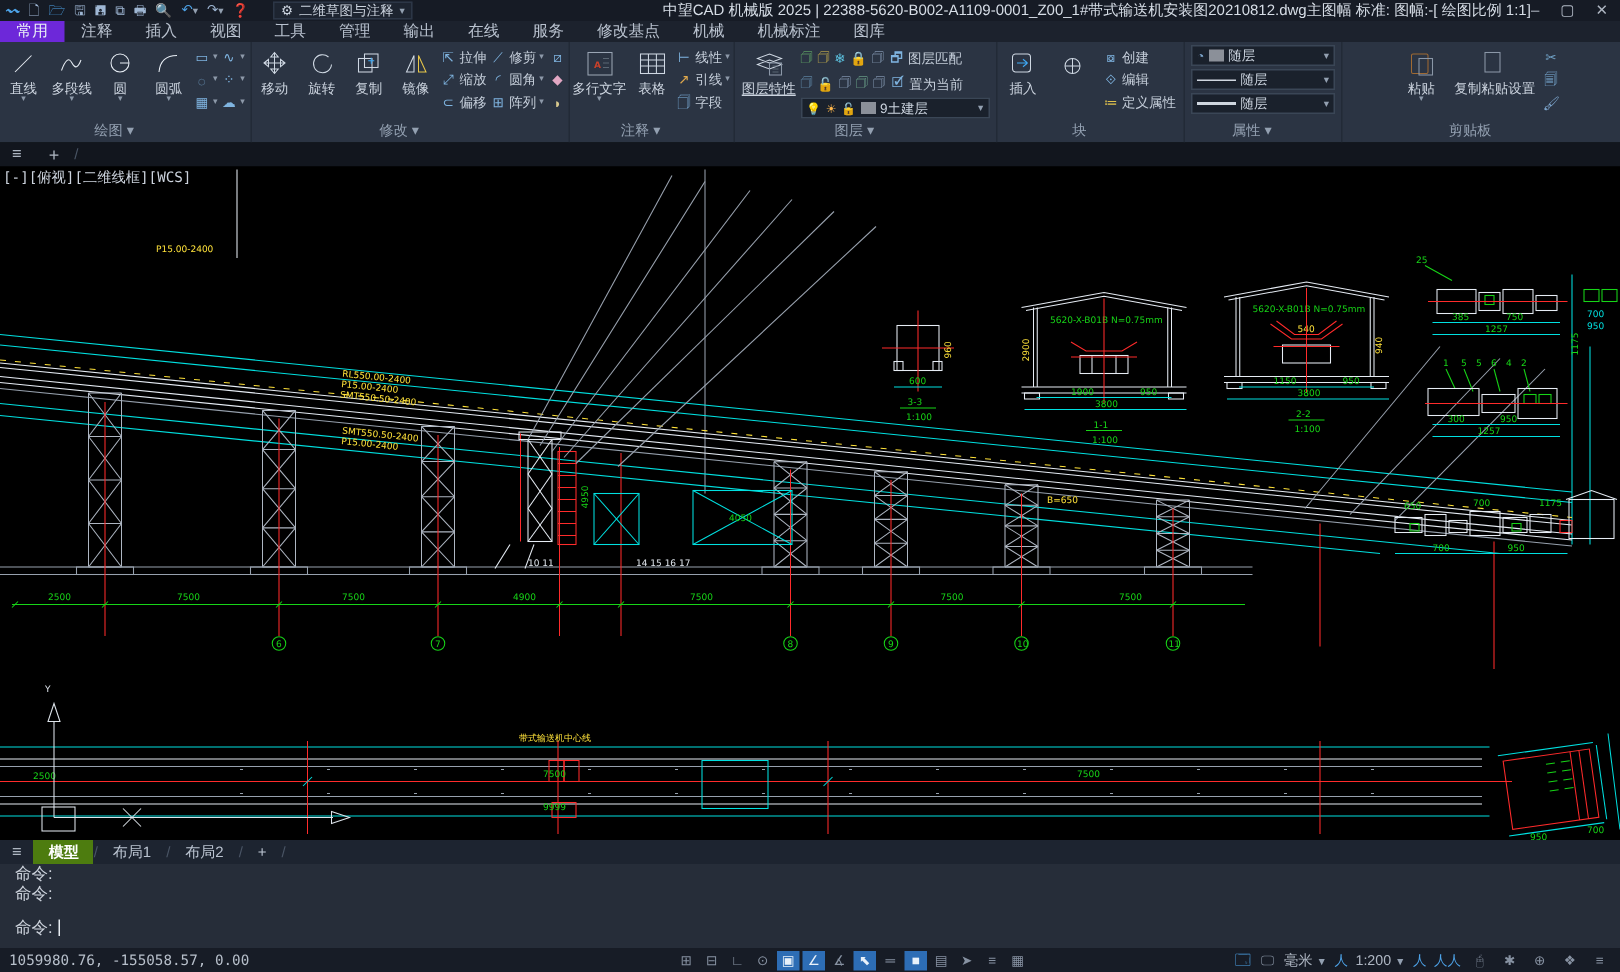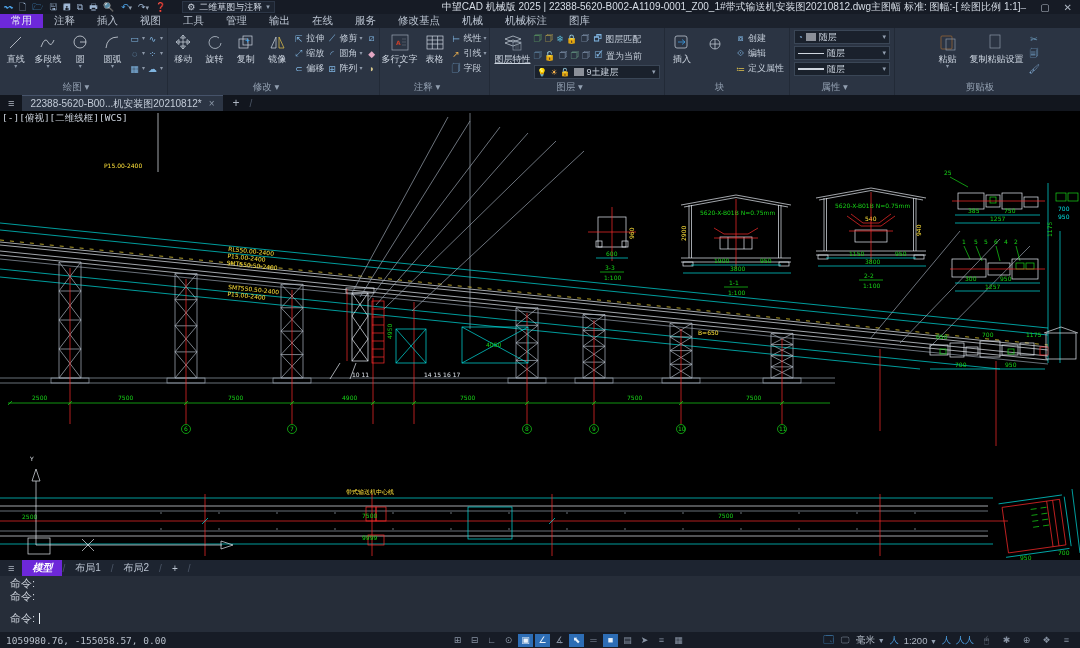--- a/index.html
+++ b/index.html
@@ -39,21 +39,21 @@
   .burger{color:#aeb6c2;padding:0 8px;font-size:11px;}
   .dtab{background:#2c3544;height:16px;display:flex;align-items:center;padding:0 8px;gap:7px;border-top:1px solid #46536a;}
   .dplus{padding:0 10px;color:#aeb6c2;font-size:12px;}
   .dslash{color:#4a5565;font-size:10px;}
   
   #canvas{left:0;top:111px;width:1080px;height:449px;background:#000;}
   #vplabel{left:2px;top:112px;color:#ccd3dd;font-size:9.5px;font-family:"DejaVu Sans Mono",monospace;letter-spacing:0;}
   
   #layoutbar{left:0;top:560px;width:1080px;height:16px;background:#1d2430;display:flex;align-items:center;font-size:10px;color:#bac3d0;}
   .ltab{padding:0 10px;height:16px;display:flex;align-items:center;}
-  .ltab.active{background:#6d28d9;color:#fff;font-weight:bold;font-style:italic;}
+  .ltab.active{background:#4d7c0f;color:#fff;font-weight:bold;}
   
   #cmd{left:0;top:576px;width:1080px;height:56px;background:#262d39;color:#cdd3dc;font-family:"DejaVu Sans Mono",monospace;font-size:11px;padding:1px 0 0 10px;}
   #cmd .ln{line-height:13px;white-space:pre;}
   #cmd .prompt{margin-top:8px;display:flex;align-items:center;}
   .cursor{display:inline-block;width:1px;height:11px;background:#e8edf3;margin-left:4px;}
   #cmdclose{left:1px;top:578px;color:#6b7685;font-size:9px;}
   
   #statusbar{left:0;top:632px;width:1080px;height:16px;background:#171c26;display:flex;align-items:center;color:#aeb6c2;font-size:10px;}
   #coords{font-family:"DejaVu Sans Mono",monospace;font-size:9.5px;padding-left:6px;width:200px;color:#b7bfca;}
   .sicons{display:flex;gap:2px;align-items:center;}
@@ -453,24 +453,20 @@
             <span class="g" style="color:#7fa8d0">🖌</span>
           </span>
       </div>
     </div>
     <div class="plabel"><span>剪贴板</span></div>
   </div>
 </div>
 
 <div id="doctabs" class="abs">
   <span class="burger">≡</span>
-  <span class="dtab">
-    <span>22388-5620-B00...机安装图20210812*</span>
-    <span style="color:#8d99a9;">×</span>
-  </span>
   <span class="dplus">+</span>
   <span class="dslash">/</span>
 </div>
 
 <div id="canvas" class="abs">
 <svg width="1080" height="449" viewBox="0 0 1080 449">
   <style>
     line,path,polyline,rect,circle,polygon{fill:none;stroke-width:0.7;}
     .c{stroke:#00e0e0;} .w{stroke:#e6ecf4;} .g{stroke:#17d517;} .r{stroke:#ff2b2b;}
     .y{stroke:#ffe23a;} .gy{stroke:#97a1ae;} .m{stroke:#ff45ff;} .bl{stroke:#3340ff;}

